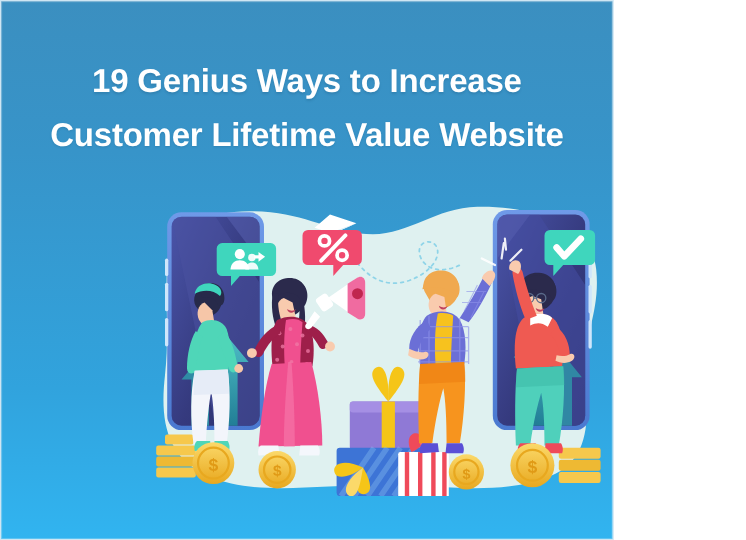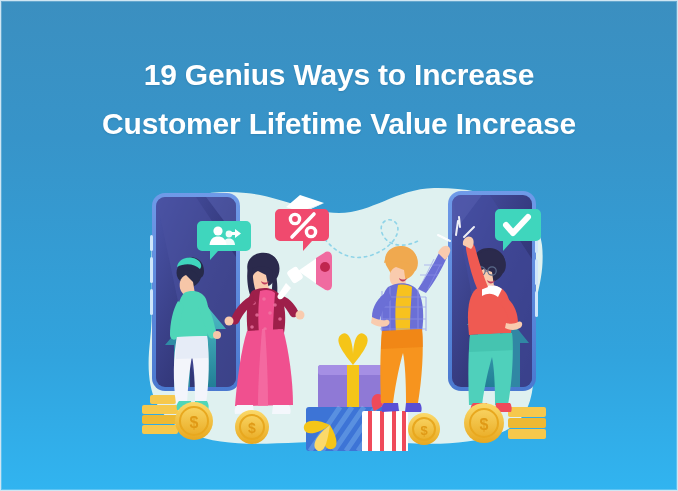--- a/index.html
+++ b/index.html
@@ -6,21 +6,21 @@
   html, body {
     margin: 0;
     padding: 0;
     background: #ffffff;
   }
   body {
     font-family: "Liberation Sans", sans-serif;
   }
   .canvas {
     position: relative;
-    width: 678px;
+    width: 558px;
     height: 491px;
     overflow: hidden;
     background: linear-gradient(180deg, #3b8fc0 0%, #3794c9 28%, #31a3dd 72%, #31b4f0 100%);
     box-sizing: border-box;
     border: 1px solid #cfe6f3;
   }
   .canvas::after {
     content: "";
     position: absolute;
     inset: 0;
@@ -61,21 +61,21 @@
   }
   .illustration svg { display: block; width: 100%; height: 100%; overflow: visible; }
 </style>
 </head>
 <body>
 
 <div class="canvas">
 
   <div class="title-block">
     <span class="title-line">19 Genius Ways to Increase</span>
-    <span class="title-line">Customer Lifetime Value Increase</span>
+    <span class="title-line">Customer Lifetime Value Website</span>
   </div>
 
   <div class="illustration">
     <svg viewBox="0 0 420 278" xmlns="http://www.w3.org/2000/svg">
       <defs>
         <linearGradient id="screenGrad" x1="0" y1="0" x2="1" y2="1">
           <stop offset="0%" stop-color="#4a54a8"></stop>
           <stop offset="55%" stop-color="#353a7e"></stop>
           <stop offset="100%" stop-color="#2a2f6b"></stop>
         </linearGradient>

